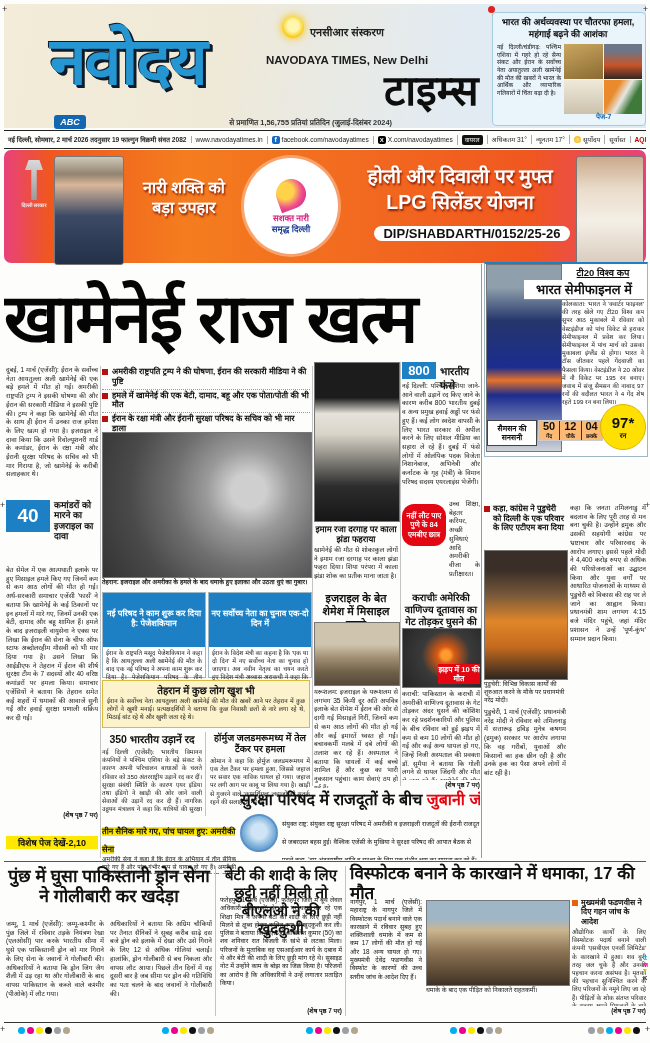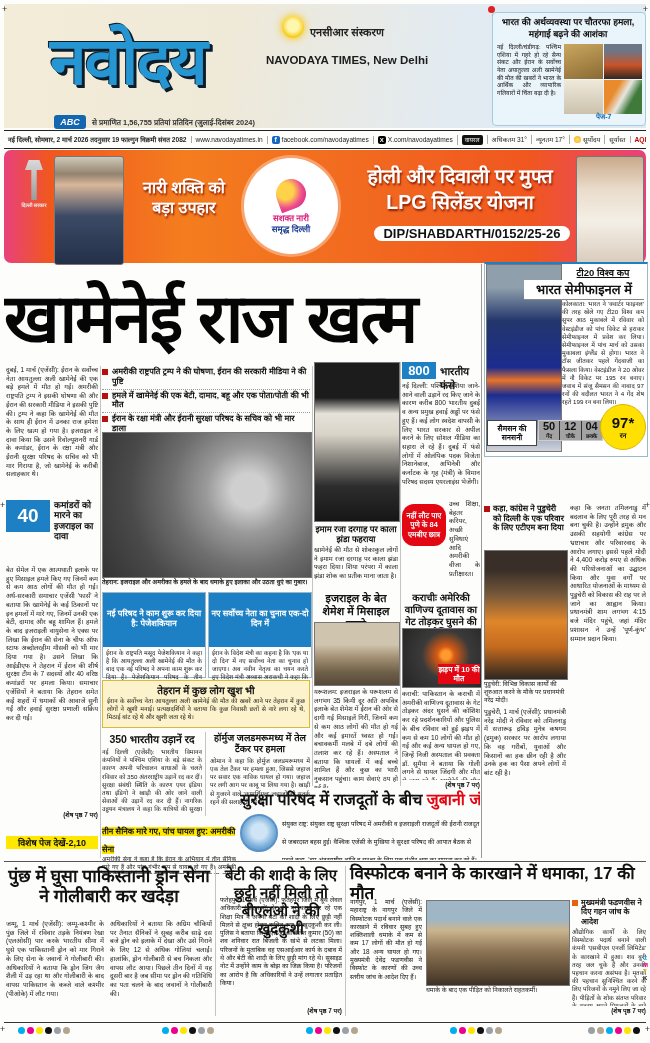--- a/index.html
+++ b/index.html
@@ -20,21 +20,21 @@
      letter-spacing:-2px;white-space:nowrap;display:flex;align-items:center;
      text-shadow:2px 2px 0 #0c1c2b,3px 3px 0 #0c1c2b,-1px -1px 0 #0c1c2b;}
   .logo-hi2{left:380px;top:56px;font-size:42px;font-weight:900;color:#0d0d0d;white-space:nowrap;}
   .sun{left:278px;top:12px;width:22px;height:22px;border-radius:50%;
      background:radial-gradient(circle at 50% 45%,#fff7ae 0 35%,#f8c912 70%,#f09b0a 100%);
      box-shadow:0 0 6px 2px rgba(248,201,18,.7);}
   .edition{left:306px;top:20px;font-size:11px;font-weight:bold;color:#222;}
   .eng-title{left:262px;top:50px;font-size:11.5px;font-weight:bold;color:#1c1c1c;}
   .abc-badge{left:50px;top:111px;width:32px;height:14px;background:#1366b0;color:#fff;border-radius:3px;
      font-size:9px;font-weight:900;font-style:italic;display:flex;align-items:center;justify-content:center;}
-  .circ{left:88px;top:113px;width:300px;font-size:7.4px;font-weight:bold;color:#333;}
+  .circ{left:88px;top:113px;width:300px;font-size:7.4px;font-weight:bold;color:#333;text-align:right;}
   .promo{left:492px;top:12px;width:152px;height:112px;background:#eaf4fb;border:1px solid #a5cbe2;border-radius:4px;}
   .promo-h{left:496px;top:17px;width:144px;font-size:9px;font-weight:900;text-align:center;line-height:1.3;color:#101010;}
   .promo-b{left:497px;top:44px;width:64px;height:76px;font-size:6px;line-height:1.28;text-align:justify;}
   .promo-tiles{left:564px;top:44px;width:78px;height:70px;display:grid;grid-template-columns:1fr 1fr;gap:1px;}
   .tile1{background:linear-gradient(160deg,#caa75f,#8a6a33);}
   .tile2{background:linear-gradient(180deg,#6c7687 20%,#c8542a 60%,#32281f);}
   .tile3{background:linear-gradient(180deg,#efe9da,#cbc2ad);}
   .tile4{background:linear-gradient(120deg,#e98b2c 30%,#e6e6e2 50%,#3f7a3a 70%);}
   .pin{left:488px;top:6px;width:7px;height:7px;border-radius:50%;background:#e02020;box-shadow:2px 6px 0 -2px #b31414;}
   .promo-ref{left:596px;top:112px;width:46px;font-size:7px;font-weight:bold;color:#1366b0;}
@@ -112,20 +112,21 @@
 
 <div class="page">
 
   <div class="abs masthead">
     <div class="abs plus" style="left:-2px;top:0;">+</div>
     <div class="abs plus" style="right:-2px;top:0;">+</div>
     <div class="abs logo-hi">नवोदय</div>
     <div class="abs sun"></div>
     <div class="abs edition">एनसीआर संस्करण</div>
     <div class="abs eng-title">NAVODAYA TIMES, New Delhi</div>
+    <div class="abs logo-hi2">टाइम्स</div>
     <div class="abs abc-badge">ABC</div>
     <div class="abs circ">से प्रमाणित 1,56,755 प्रतियां प्रतिदिन (जुलाई-दिसंबर 2024)</div>
   </div>
 
   <div class="abs pin"></div>
   <div class="abs promo"></div>
   <div class="abs promo-h">भारत की अर्थव्यवस्था पर चौतरफा हमला, महंगाई बढ़ने की आशंका</div>
   <div class="abs promo-b">नई दिल्ली/चंडीगढ़: पश्चिम एशिया में गहरे हो रहे सैन्य संकट और ईरान के सर्वोच्च नेता अयातुल्ला अली खामेनेई की मौत की खबरों ने भारत के आर्थिक और व्यापारिक गलियारों में चिंता बढ़ा दी है।</div>
   <div class="abs promo-tiles">
     <div class="tile1"></div>
@@ -285,21 +286,21 @@
   <div class="abs vline" style="left:481px;top:264px;height:594px;background:#999;"></div>
 
   <div class="abs" style="left:484px;top:262px;width:162px;height:192px;border:1px solid #9db7c6;border-top:2px solid #1d80c4;background:#fff;"></div>
   <div class="abs photo" style="left:486px;top:264px;width:74px;height:186px;
        background:linear-gradient(180deg,#8fa0ac 0 12%,#24366b 30%,#1b2c8f 55%,#e8732a 62%,#1b2c8f 70%,#cfd4d8 100%);"></div>
   <div class="abs kicker" style="left:562px;top:266px;width:82px;">टी20 विश्व कप</div>
   <div class="abs b" style="left:524px;top:280px;width:120px;font-size:13px;background:#fff;text-align:center;border-bottom:1px solid #888;padding-bottom:1px;">भारत सेमीफाइनल में</div>
   <div class="abs body-txt" style="left:562px;top:300px;width:82px;height:116px;font-size:6.2px;">कोलकाता: भारत ने 'क्वार्टर फाइनल' की तरह खेले गए टी20 विश्व कप सुपर आठ मुकाबले में रविवार को वेस्टइंडीज को पांच विकेट से हराकर सेमीफाइनल में प्रवेश कर लिया। सेमीफाइनल में पांच मार्च को उसका मुकाबला इंग्लैंड से होगा। भारत ने टॉस जीतकर पहले गेंदबाजी का फैसला किया। वेस्टइंडीज ने 20 ओवर में नौ विकेट पर 195 रन बनाए। जवाब में संजू सैमसन की नाबाद 97 रनों की बदौलत भारत ने 4 गेंद शेष रहते 199 रन बना लिया।</div>
   <div class="abs b" style="left:562px;top:418px;width:82px;font-size:6px;text-align:right;">(विस्तृत खेल पन्ने पर)</div>
   <div class="abs b" style="left:487px;top:420px;width:48px;height:24px;background:#fff;border:1px solid #444;font-size:7.6px;text-align:center;display:flex;align-items:center;justify-content:center;line-height:1.2;">सैमसन की सनसनी</div>
-  <div class="abs" style="left:538px;top:420px;display:flex;background:#a3a3a3;border:1px solid #ccc;">
+  <div class="abs" style="left:538px;top:420px;display:flex;background:#fdba74;border:1px solid #ccc;">
     <div class="stat-cell">
         <div class="stat-v">50</div>
         <div class="stat-l">गेंद</div>
       </div>
     <div class="stat-cell">
         <div class="stat-v">12</div>
         <div class="stat-l">चौके</div>
       </div>
     <div class="stat-cell">
         <div class="stat-v">04</div>

